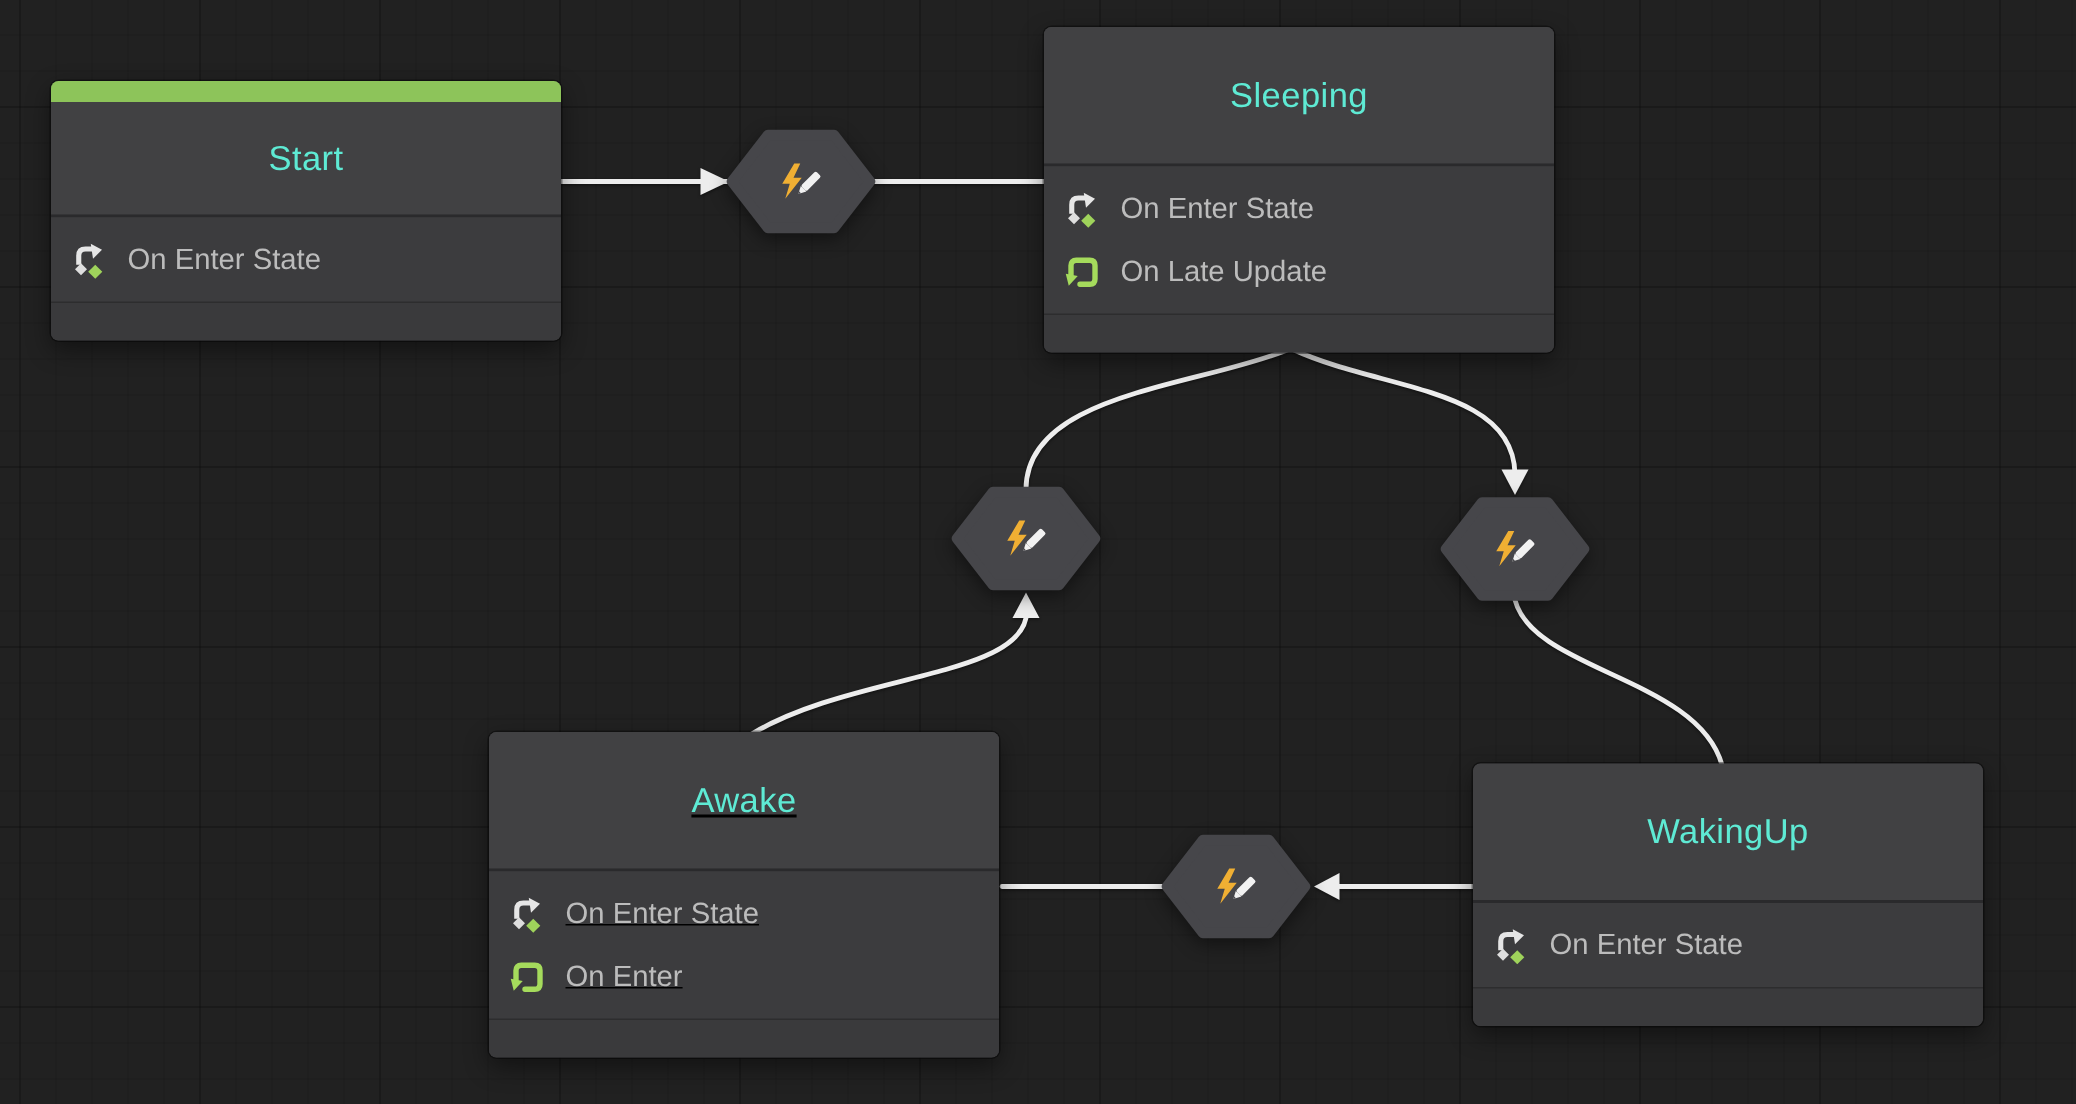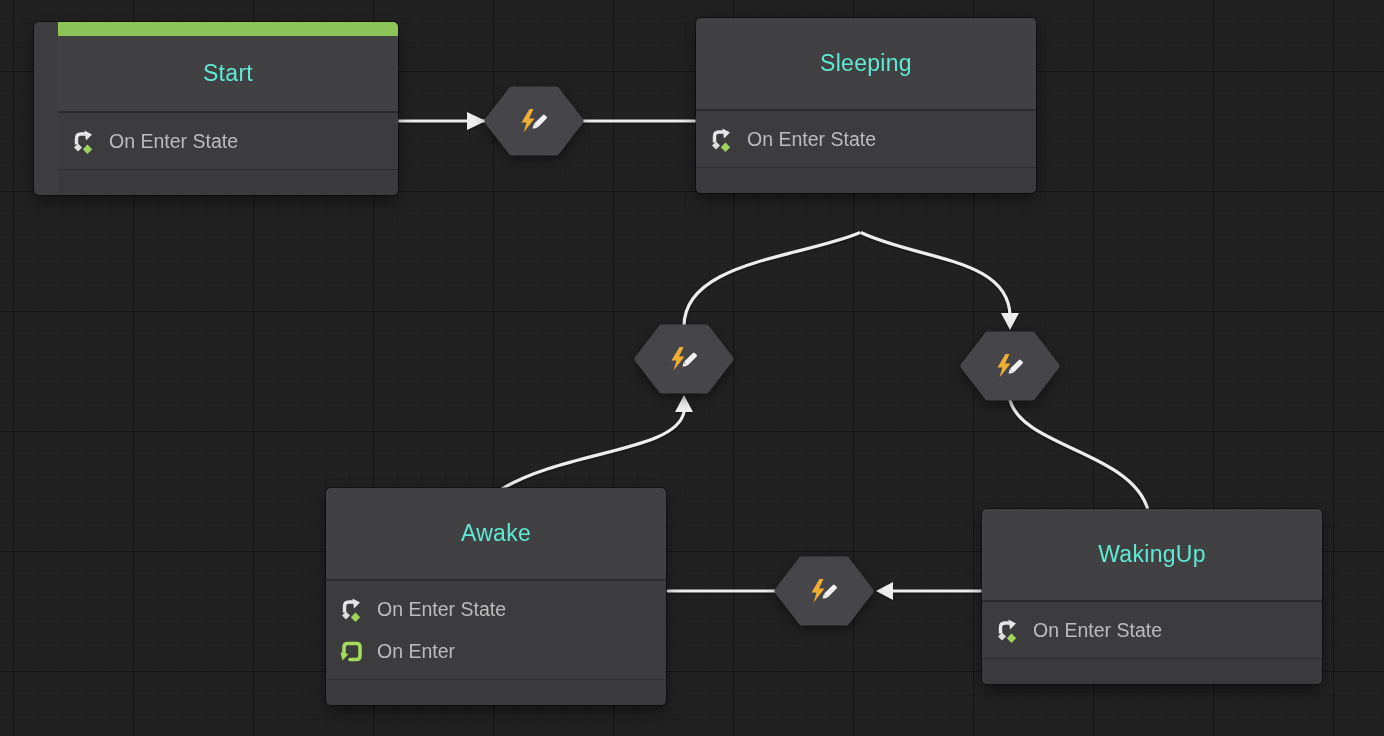--- a/index.html
+++ b/index.html
@@ -106,23 +106,23 @@
     z-index: 2;
     filter: drop-shadow(0 4px 6px rgba(0,0,0,0.45));
   }
   .hex {
     fill: #46464A;
     stroke: #46464A;
     stroke-width: 7;
     stroke-linejoin: round;
   }
 
-  #node-start     { left: 34px;  top: 22px; padding-left: 24px;  }
+  #node-start     { left: 34px;  top: 54px;  }
   #node-sleeping  { left: 696px; top: 18px;  }
-  #node-awake     { left: 326px; top: 488px; }
+  #node-awake     { left: 326px; top: 488px; text-decoration: underline; }
   #node-wakingup  { left: 982px; top: 509px; justify-content: flex-end; }
 
   #t-start-sleeping    { left: 484px; top: 84px;  }
   #t-awake-sleeping    { left: 634px; top: 322px; }
   #t-sleeping-wakingup { left: 960px; top: 329px; }
   #t-wakingup-awake    { left: 774px; top: 554px; }
 </style>
 </head>
 <body>
 
@@ -171,20 +171,29 @@
         <span class="evt-icon">
           <svg width="26" height="26" viewBox="0 0 26 26">
             <path d="M5.5,16.5 L5.5,10.5 Q5.5,6 10,6 L14.5,6" fill="none" stroke="#E6E6E6" stroke-width="3.4"></path>
             <polygon points="13.5,2.5 21,6.5 15,12.5" fill="#E6E6E6"></polygon>
             <polygon points="7,15.5 11,19.5 7,23.5 3,19.5" fill="#DEDEDE"></polygon>
             <polygon points="16.5,16.5 21.2,21.2 16.5,25.9 11.8,21.2" fill="#9FD35B"></polygon>
           </svg>
         </span>
         <span>On Enter State</span>
       </div>
+      <div class="event-row">
+        <span class="evt-icon">
+          <svg width="26" height="26" viewBox="0 0 26 26">
+            <path d="M5,15.5 L5,9 Q5,5.5 8.5,5.5 L17.5,5.5 Q21,5.5 21,9 L21,18 Q21,21.5 17.5,21.5 L11,21.5" fill="none" stroke="#A5DB5C" stroke-width="3.6" stroke-linecap="round"></path>
+            <polygon points="1.5,14.5 9.5,16 3.5,22.5" fill="#A5DB5C"></polygon>
+          </svg>
+        </span>
+        <span>On Late Update</span>
+      </div>
     </div>
     <div class="node-footer"></div>
   </div>
 
   <div class="state-node" id="node-awake">
     <div class="node-title">Awake</div>
     <div class="node-divider"></div>
     <div class="node-rows">
       <div class="event-row">
         <span class="evt-icon">

